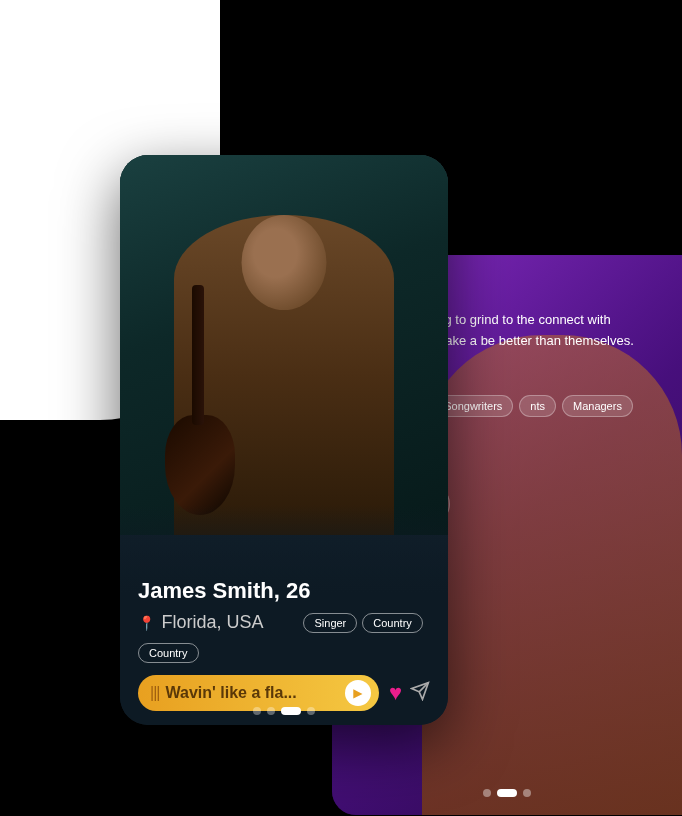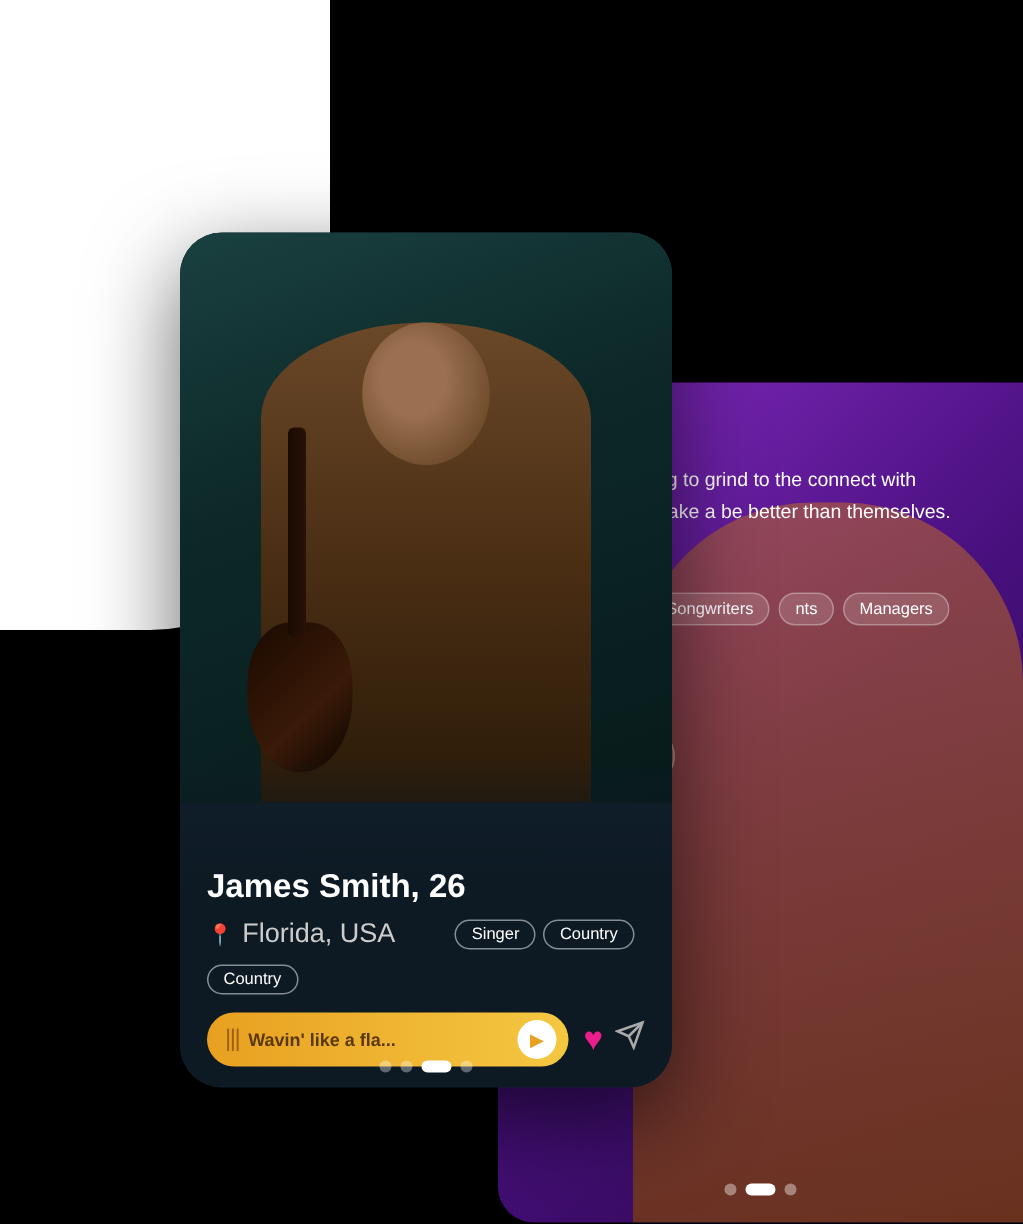--- a/index.html
+++ b/index.html
@@ -242,21 +242,21 @@
     }
 
     .waveform-icon {
       color: #a06010;
       font-size: 16px;
       letter-spacing: -1px;
     }
 
     .audio-title {
       color: #5a3808;
-      font-size: 12px;
+      font-size: 16px;
       font-weight: 600;
       flex: 1;
       white-space: nowrap;
       overflow: hidden;
       text-overflow: ellipsis;
     }
 
     .play-btn {
       width: 26px;
       height: 26px;

